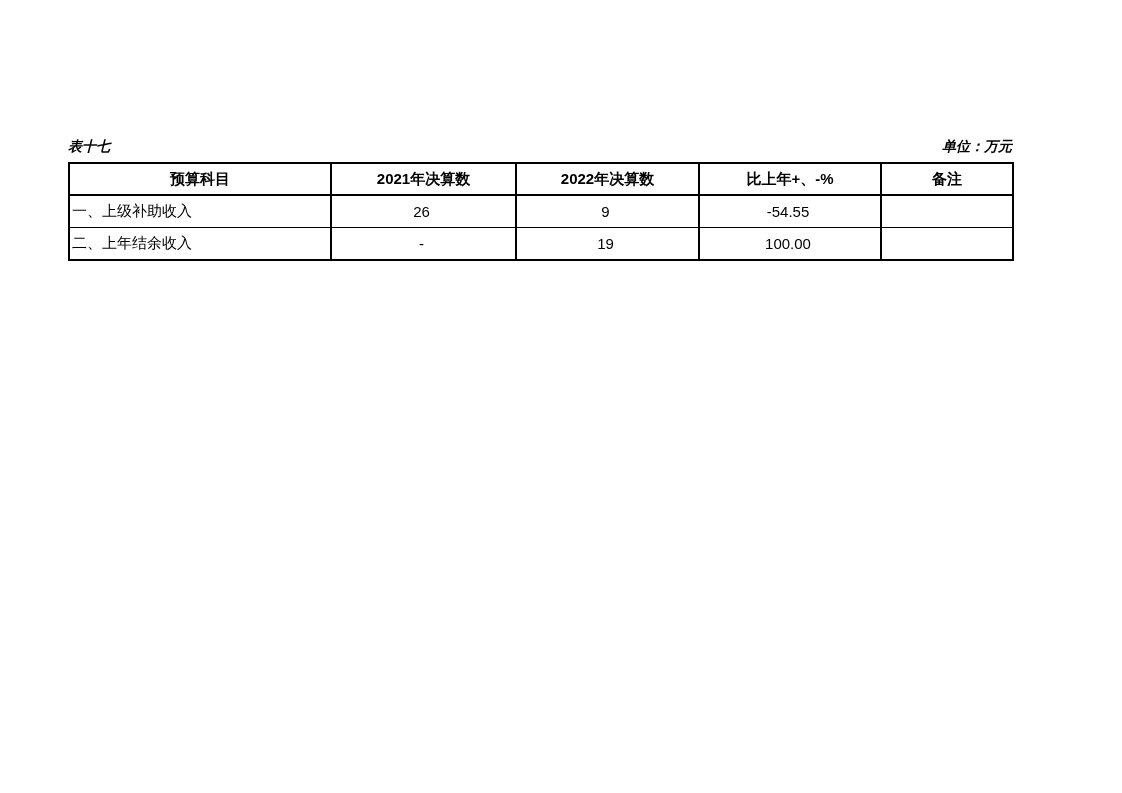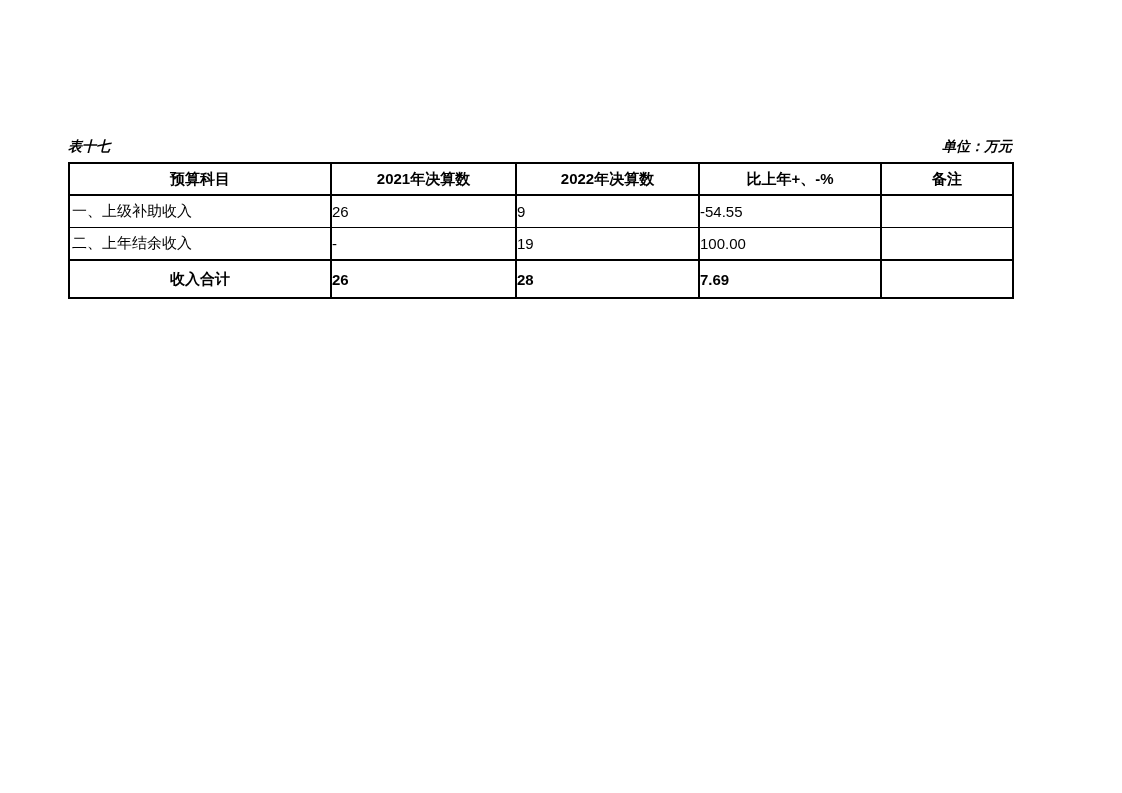--- a/index.html
+++ b/index.html
@@ -74,21 +74,21 @@
     height: 31px;
     font-size: 15px;
     vertical-align: middle;
   }
   .budget-table td.subject {
     text-align: left;
     padding-left: 2px;
     font-family: "Liberation Serif", serif;
   }
   .budget-table td.num {
-    text-align: left;
+    text-align: center;
     padding-right: 4px;
     font-family: "Liberation Sans", sans-serif;
   }
   .budget-table tr.total-row td {
     height: 36px;
     font-weight: bold;
     border-top-width: 2px;
   }
   .budget-table tr.total-row td.subject {
     text-align: center;
@@ -132,23 +132,16 @@
         <td class="num">-54.55</td>
         <td class="num"></td>
       </tr>
       <tr>
         <td class="subject">二、上年结余收入</td>
         <td class="num">-</td>
         <td class="num">19</td>
         <td class="num">100.00</td>
         <td class="num"></td>
       </tr>
-      <tr class="total-row">
-        <td class="subject">收入合计</td>
-        <td class="num">26</td>
-        <td class="num">28</td>
-        <td class="num">7.69</td>
-        <td class="num"></td>
-      </tr>
     </tbody>
   </table>
 
 </div>
 
 </body></html>

